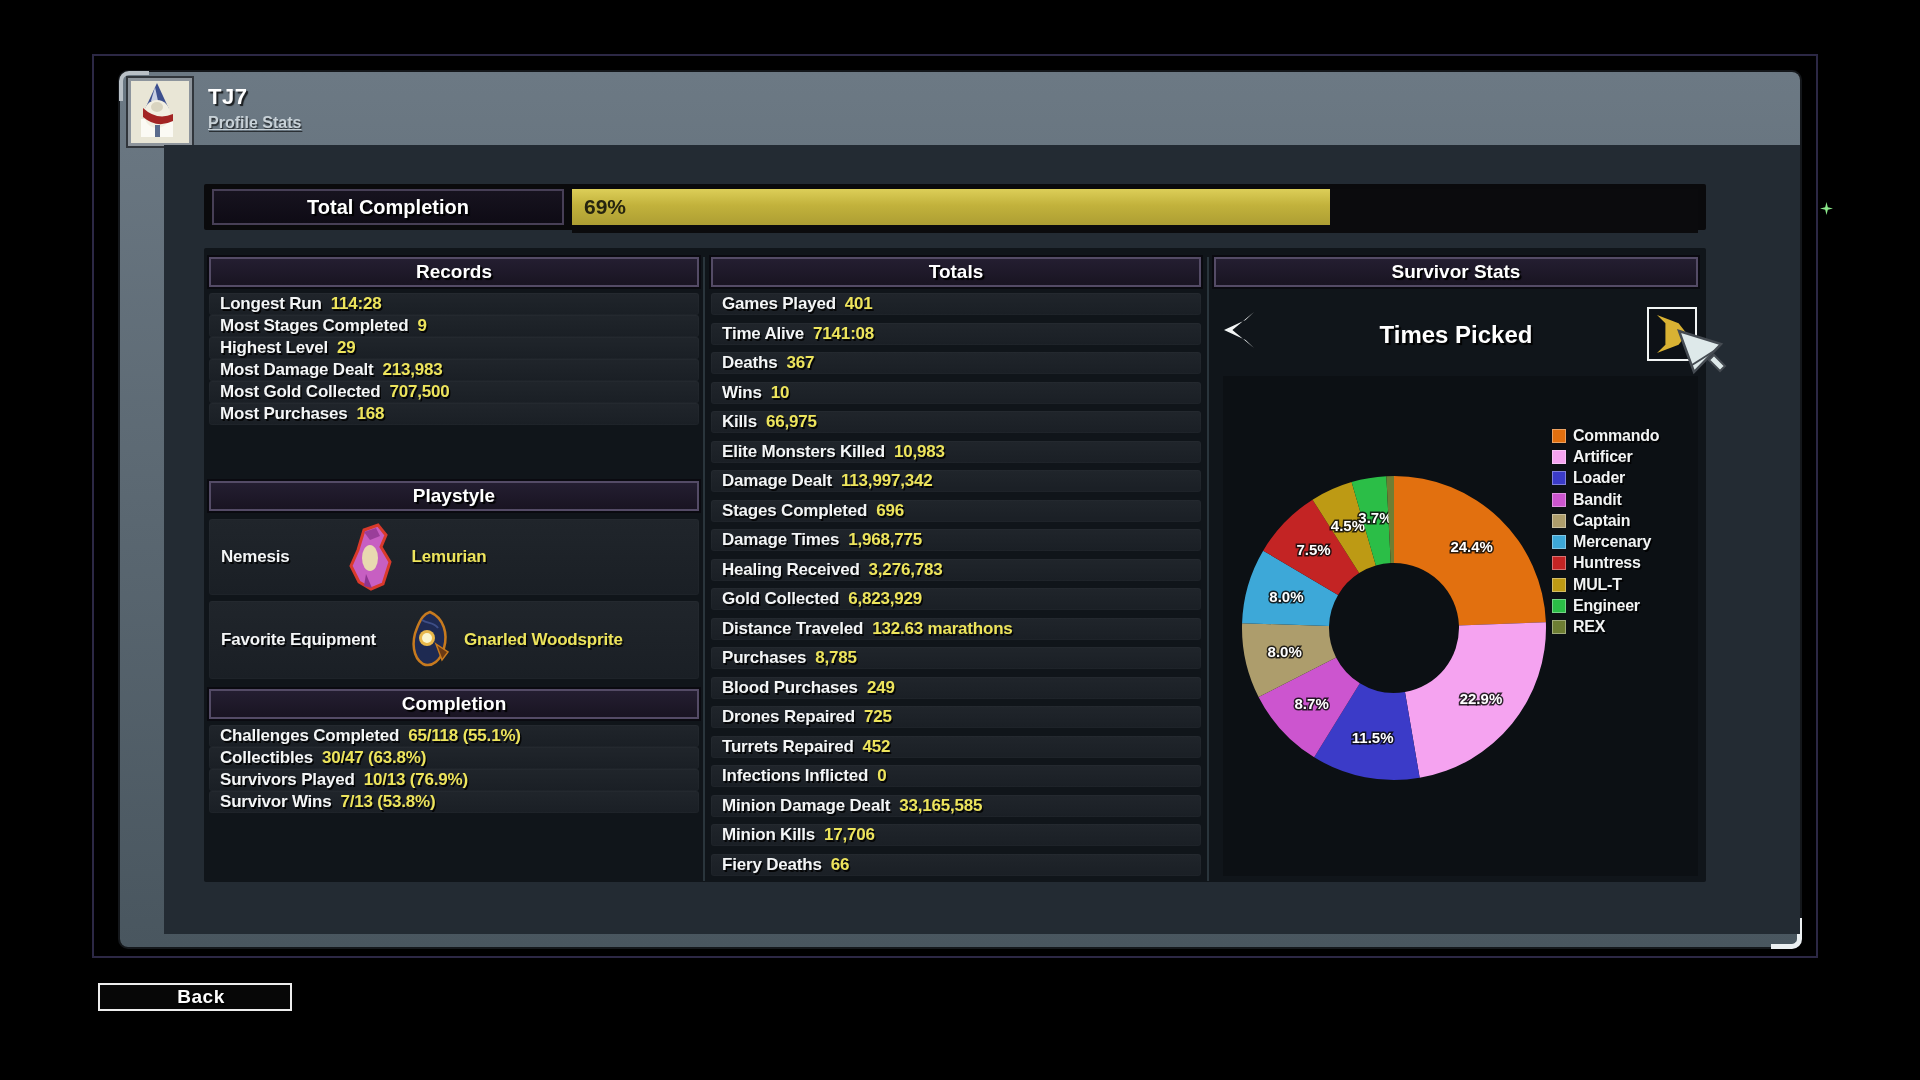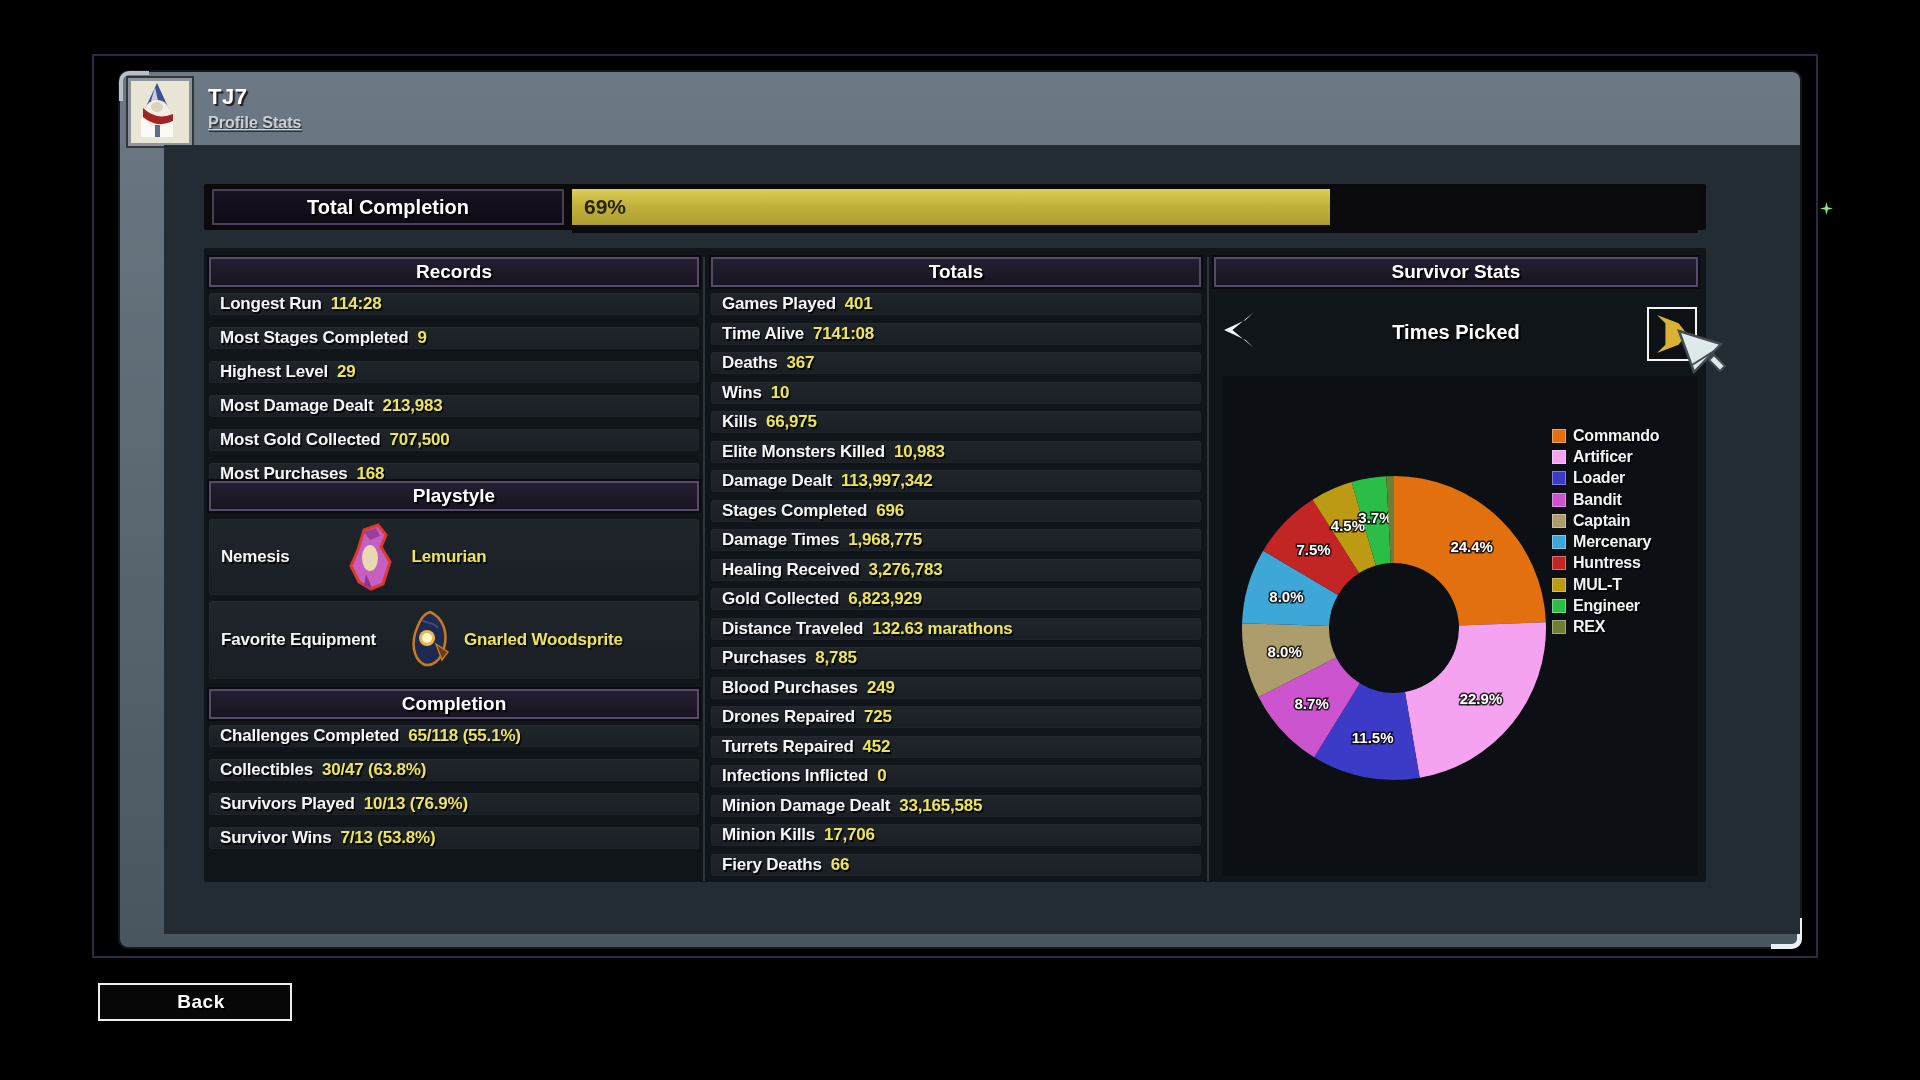--- a/index.html
+++ b/index.html
@@ -33,52 +33,52 @@
              color:#26240F;font-size:21px;line-height:36px;text-indent:12px;text-shadow:none;}
   
   .backdrop{left:40px;top:103px;width:1502px;height:634px;background:#10151A;border-radius:2px;}
   .col{top:112px;}
   .divider{top:112px;width:2px;height:624px;background:#2A353C;}
   .section-header{left:0;width:100%;height:30px;box-sizing:border-box;text-align:center;
                   background:linear-gradient(#241E31,#191422);border:2px solid #544B66;
                   outline:2px solid #0A0A10;color:#FFF;font-size:19px;line-height:25px;
                   text-shadow:2px 2px 1px #000;}
   .rows{left:0;right:0;display:flex;flex-direction:column;}
-  .gap8{gap:12px;} .gap75{gap:7.5px;}
+  .gap8{gap:0;} .gap75{gap:7.5px;}
   .stat-row{height:22px;display:flex;align-items:center;padding:0 11px;border-radius:3px;
             background:linear-gradient(#20252B,#1A1F25);
             box-shadow:inset 0 0 0 1px rgba(255,255,255,.02);}
   .stat-label{color:#F3F5F6;font-size:17px;letter-spacing:-.2px;white-space:pre;
               text-shadow:1.5px 1.5px 0 rgba(0,0,0,.85);}
   .stat-value{color:#EDE45C;font-size:17px;letter-spacing:-.2px;margin-left:9px;white-space:pre;
               text-shadow:1.5px 1.5px 0 rgba(0,0,0,.85);}
   .big-row{left:0;width:100%;box-sizing:border-box;border-radius:3px;display:flex;align-items:center;
            background:linear-gradient(#20252B,#1A1F25);padding:0 12px;
            box-shadow:inset 0 0 0 1px rgba(255,255,255,.02);}
   
-  .carousel-title{left:0;width:100%;top:64px;text-align:center;color:#FFF;font-size:20px;
+  .carousel-title{left:0;width:100%;top:64px;text-align:center;color:#FFF;font-size:24px;
                   text-shadow:2px 2px 1px #000;}
   .nav-prev{left:10px;top:54px;width:34px;height:38px;cursor:pointer;background:transparent;border:0;padding:0;}
   .nav-prev .glyph{width:30px;height:36px;background:#F2F5F5;
         clip-path:polygon(100% 0,28% 50%,100% 100%,72% 78%,0 50%,72% 22%);}
   .nav-next{left:433px;top:50px;width:50px;height:54px;cursor:pointer;background:rgba(0,0,0,.15);
             border:2px solid #F2F5F5;box-sizing:border-box;padding:0;}
   .nav-next .glyph{margin:4px auto;width:30px;height:38px;background:#D9B233;
         clip-path:polygon(0 0,72% 22%,100% 50%,72% 78%,0 100%,28% 78%,28% 50%,28% 22%);}
   .chart-area{left:9px;top:119px;width:475px;height:500px;background:#0C1014;}
   .legend{left:329px;top:49px;display:flex;flex-direction:column;}
   .legend-item{display:flex;align-items:center;height:21.3px;}
   .legend-swatch{width:14px;height:14px;margin-right:7px;border:1px solid rgba(255,255,255,.35);
                  box-sizing:border-box;}
   .legend-label{color:#F2F4F4;font-size:16px;letter-spacing:-.2px;
                 text-shadow:1.5px 1.5px 0 rgba(0,0,0,.9);}
   .pie-label{font:700 15px "Liberation Sans",sans-serif;fill:#FFF;
              paint-order:stroke;stroke:rgba(10,10,10,.85);stroke-width:3px;}
   
-  .back-btn{left:98px;top:983px;width:194px;height:38px;background:#070707;border:2px solid #EDEDED;
+  .back-btn{left:98px;top:983px;width:194px;height:28px;background:#070707;border:2px solid #EDEDED;
             color:#FFF;font-size:19px;font-weight:700;letter-spacing:.5px;cursor:pointer;
             font-family:"Liberation Sans",sans-serif;text-shadow:1.5px 1.5px 0 #000;padding-left:18px;}
   .speck{width:2px;height:2px;border-radius:50%;}
 </style>
 </head>
 <body>
 
 <div id="root">
 
   <div class="abs outer-frame"></div>

